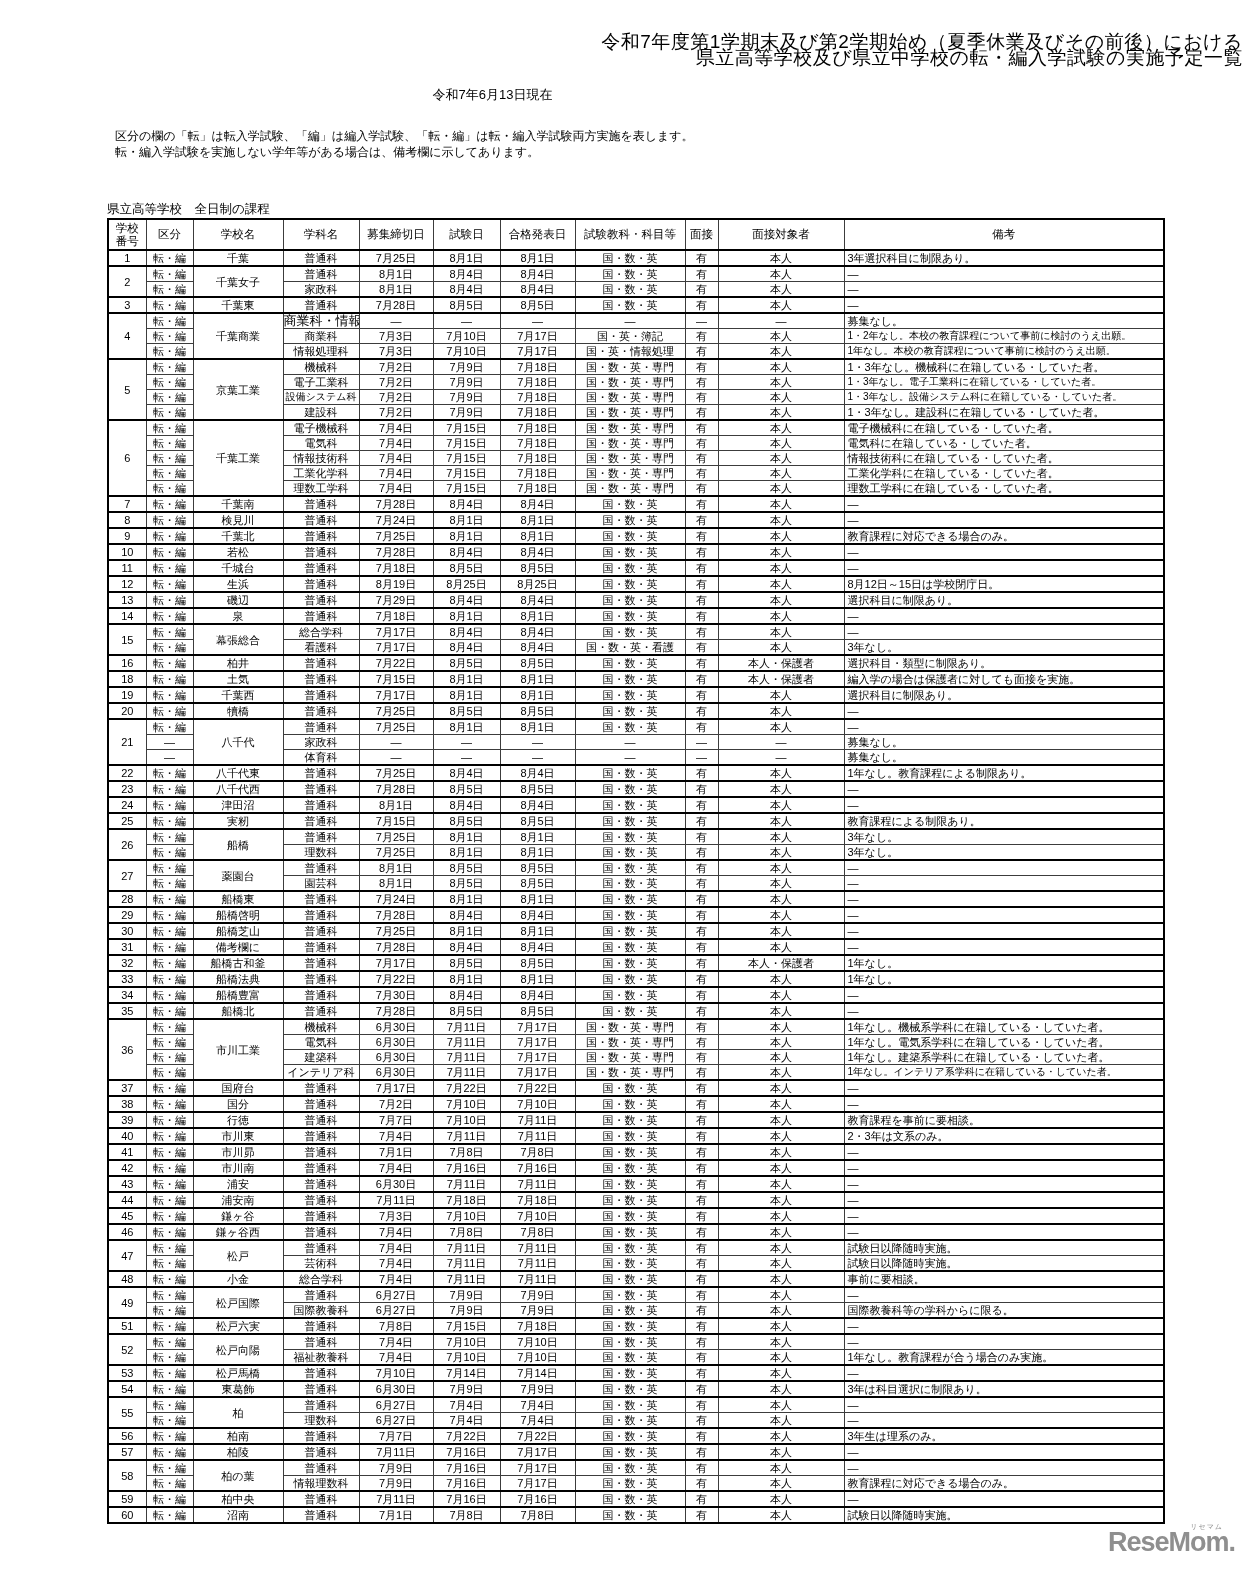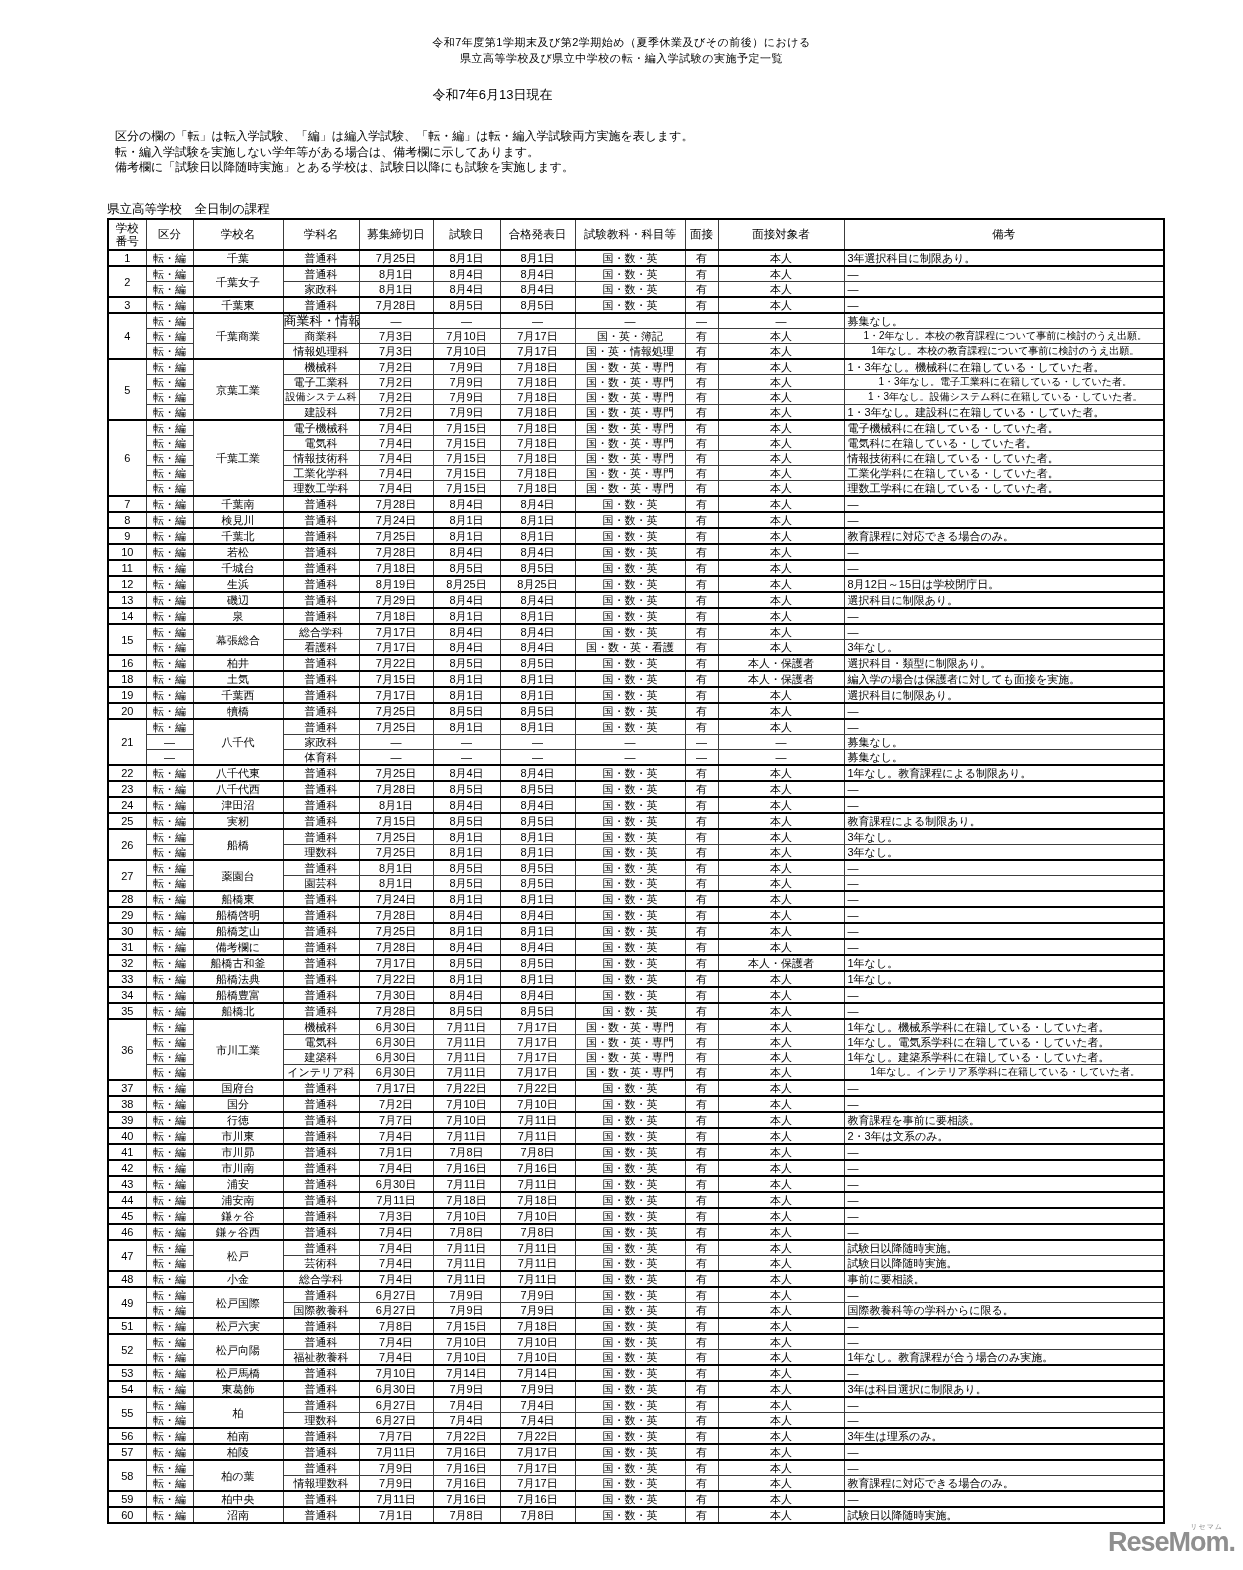--- a/index.html
+++ b/index.html
@@ -2,63 +2,62 @@
 <html lang="ja"><head>
 <meta charset="utf-8">
 <style>
   html,body{margin:0;padding:0;}
   body{
     width:1243px;height:1570px;background:#ffffff;color:#000;
     font-family:"Liberation Sans","DejaVu Sans",sans-serif;
     overflow:hidden;position:relative;
   }
   .page{position:absolute;inset:0;}
-  .doc-title{position:absolute;top:34px;left:0;width:100%;text-align:center;
-    font-size:11px;line-height:16px;letter-spacing:0.5px;}
+  .doc-title{position:absolute;top:34px;left:0;width:100%;text-align:right;
+    font-size:19px;line-height:16px;letter-spacing:0.5px;}
   .doc-date{position:absolute;top:86px;left:0;width:985px;text-align:center;font-size:13px;}
   .notes{position:absolute;top:121px;left:115px;font-size:12px;line-height:15.6px;margin-top:8px;}
   .section-title{position:absolute;top:201px;left:107px;font-size:12.5px;font-family:Liberation Serif, serif;}
   table#schedule-table{
     position:absolute;top:218px;left:107px;width:1056px;
     border-collapse:collapse;table-layout:fixed;border:2px solid #000;padding-left:20px;
   }
   #schedule-table th,#schedule-table td{
     border:1px solid #3c3c3c;padding:0;overflow:hidden;white-space:nowrap;
     text-align:center;vertical-align:middle;font-size:11px;
   }
   #schedule-table th{
     height:29px;font-weight:normal;font-size:11.5px;line-height:13px;white-space:pre-line;
     border-bottom:2px solid #000;
   }
   #schedule-table td{height:14px;line-height:14px;}
   #schedule-table tr.group-start td{border-top:2px solid #000;}
   #schedule-table td.remarks{text-align:left;padding-left:3px;}
   #schedule-table td.sm{font-size:10px;}
   #schedule-table td.xs{font-size:13px;}
-  #schedule-table td.remarks.sm{font-size:10px;text-align:center;}
+  #schedule-table td.remarks.sm{font-size:10px;}
   .logo{position:absolute;right:8px;bottom:12px;color:#8f8f8f;margin-top:20px;}
   .logo-main{font-size:27px;font-weight:bold;letter-spacing:-1px;}
   .logo-sub{position:absolute;top:-5px;right:12px;font-size:7px;letter-spacing:1px;}
 </style>
 </head>
 <body>
 
 <div class="page">
 
   <div class="doc-title">
     <div>令和7年度第1学期末及び第2学期始め（夏季休業及びその前後）における</div>
     <div>県立高等学校及び県立中学校の転・編入学試験の実施予定一覧</div>
   </div>
 
   <div class="doc-date">令和7年6月13日現在</div>
 
   <div class="notes">
     <div>区分の欄の「転」は転入学試験、「編」は編入学試験、「転・編」は転・編入学試験両方実施を表します。</div>
     <div>転・編入学試験を実施しない学年等がある場合は、備考欄に示してあります。</div>
-    <div>備考欄に「試験日以降随時実施」とある学校は、試験日以降にも試験を実施します。</div>
   </div>
 
   <div class="section-title">県立高等学校　全日制の課程</div>
 
   <table id="schedule-table">
     <colgroup>
       <col style="width:38px">
         <col style="width:47px">
         <col style="width:90px">
       <col style="width:76px">

